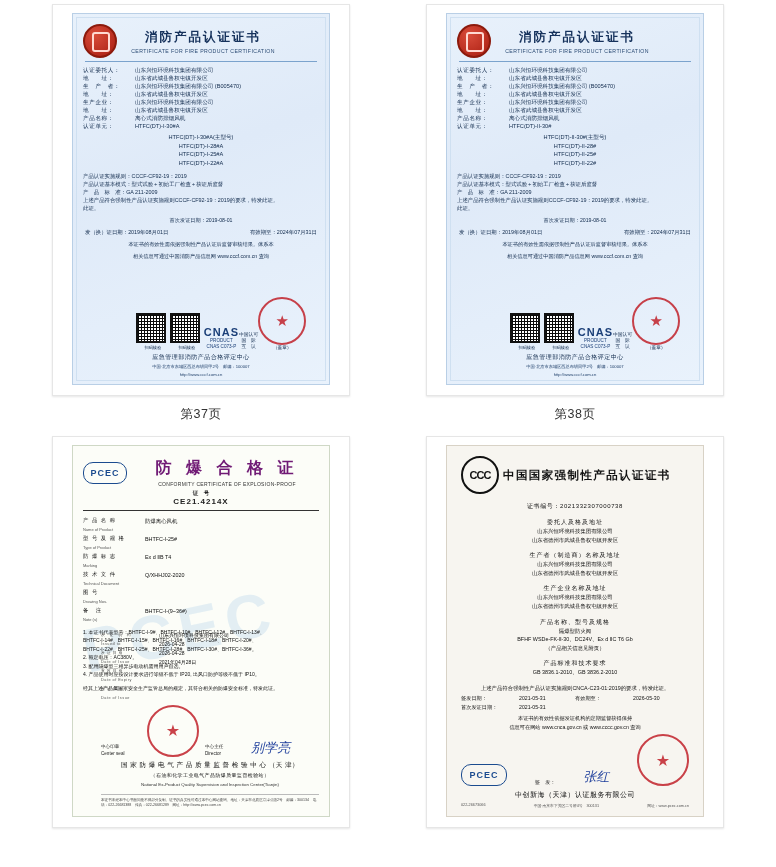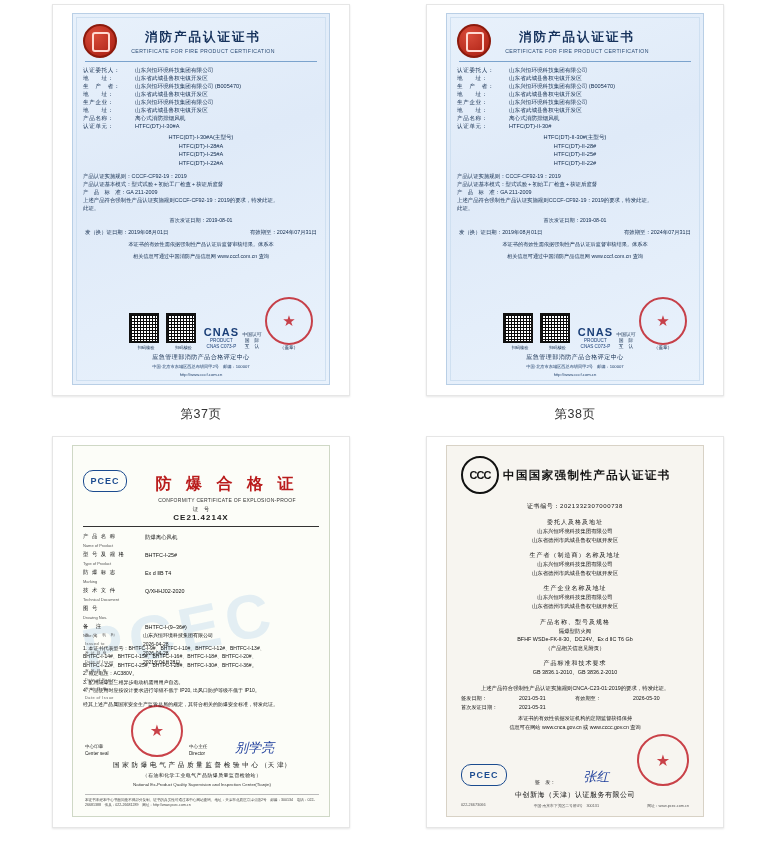--- a/index.html
+++ b/index.html
@@ -62,21 +62,21 @@
   .fr .k{width:52px;flex:none;letter-spacing:.6px;}
   .fr .v{flex:1;}
   .fr-c{text-align:center;font-size:5.6px;line-height:8.5px;color:#102a4c;}
   .fire-block{margin-top:3px;}
   .fire-para{font-size:5.4px;line-height:8px;color:#102a4c;margin:0 2px;}
   .fire-dates{display:flex;justify-content:space-between;font-size:5.4px;color:#102a4c;margin:5px 4px 0 4px;}
   .fire-note{text-align:center;font-size:5.2px;line-height:8px;color:#102a4c;margin-top:4px;}
   .fire-foot{
     position:absolute;left:0;right:0;bottom:6px;
   }
-  .marks{display:flex;align-items:flex-end;justify-content:space-between;padding:0 16px;margin-left:40px;}
+  .marks{display:flex;align-items:flex-end;justify-content:center;padding:0 16px;margin-left:40px;}
   .qr{
     width:26px;height:26px;background:#fff;
     background-image:
       linear-gradient(90deg,#0a0a0a 1px,transparent 1px),
       linear-gradient(#0a0a0a 1px,transparent 1px);
     background-size:3px 3px;
     border:2px solid #111;
   }
   .qr-cap{font-size:4.2px;text-align:center;color:#102a4c;margin-top:2px;width:34px;}
   .cnas{
@@ -107,33 +107,33 @@
     position:absolute;left:8px;top:150px;font-size:62px;color:#cfe3ef;opacity:.55;
     font-weight:bold;letter-spacing:6px;transform:rotate(-12deg);
   }
   .ex-head{display:flex;align-items:center;gap:8px;margin-top:4px;}
   .pcec-logo{
     width:42px;height:20px;border:1.5px solid #1b4b8f;border-radius:10px;
     color:#1b4b8f;font-size:9px;font-weight:bold;letter-spacing:1px;
     display:flex;align-items:center;justify-content:center;flex:none;
   }
   .ex-title{flex:1;text-align:center;}
-  .ex-title .cn{font-size:16px;font-weight:bold;letter-spacing:5px;color:#b91c1c;margin-top:16px;}
+  .ex-title .cn{font-size:16px;font-weight:bold;letter-spacing:5px;color:#701a75;}
   .ex-title .en{font-size:5px;letter-spacing:.3px;color:#333;margin-top:2px;}
-  .ex-no{text-align:center;font-size:5.5px;color:#222;margin-top:3px;}
+  .ex-no{text-align:center;font-size:5.5px;color:#222;margin-top:3px;font-weight:bold;}
   .ex-no b{font-size:8px;letter-spacing:1px;}
   .ex-rule{height:1px;background:#333;margin:4px 0 5px 0;}
   .exr{display:flex;font-size:5.4px;line-height:9px;color:#111;position:relative;z-index:2;}
   .exr .k{width:62px;flex:none;}
   .exr .k .c{display:block;letter-spacing:1px;}
   .exr .k .e{display:block;font-size:4px;color:#555;}
   .exr .v{flex:1;padding-top:1px;}
   .ex-list{font-size:5px;line-height:8.4px;color:#111;margin-top:4px;position:relative;z-index:2;}
   .ex-note{font-size:5px;line-height:8px;color:#111;margin-top:6px;position:relative;z-index:2;}
-  .ex-bottom{position:absolute;left:12px;right:10px;bottom:8px;}
+  .ex-bottom{position:absolute;left:28px;right:10px;bottom:8px;}
   .ex-grid{display:flex;font-size:5px;line-height:9px;color:#111;}
   .ex-grid .col-k{width:58px;flex:none;}
   .ex-grid .col-k div{letter-spacing:.5px;}
   .ex-grid .col-k div span{display:block;font-size:3.8px;color:#555;}
   .ex-grid .col-v{flex:1;}
   .ex-sign{display:flex;align-items:flex-end;gap:6px;margin-top:2px;}
   .ex-stamp{
     width:48px;height:48px;border-radius:50%;border:2px solid #c1222b;
     display:flex;align-items:center;justify-content:center;color:#c1222b;opacity:.85;
   }

